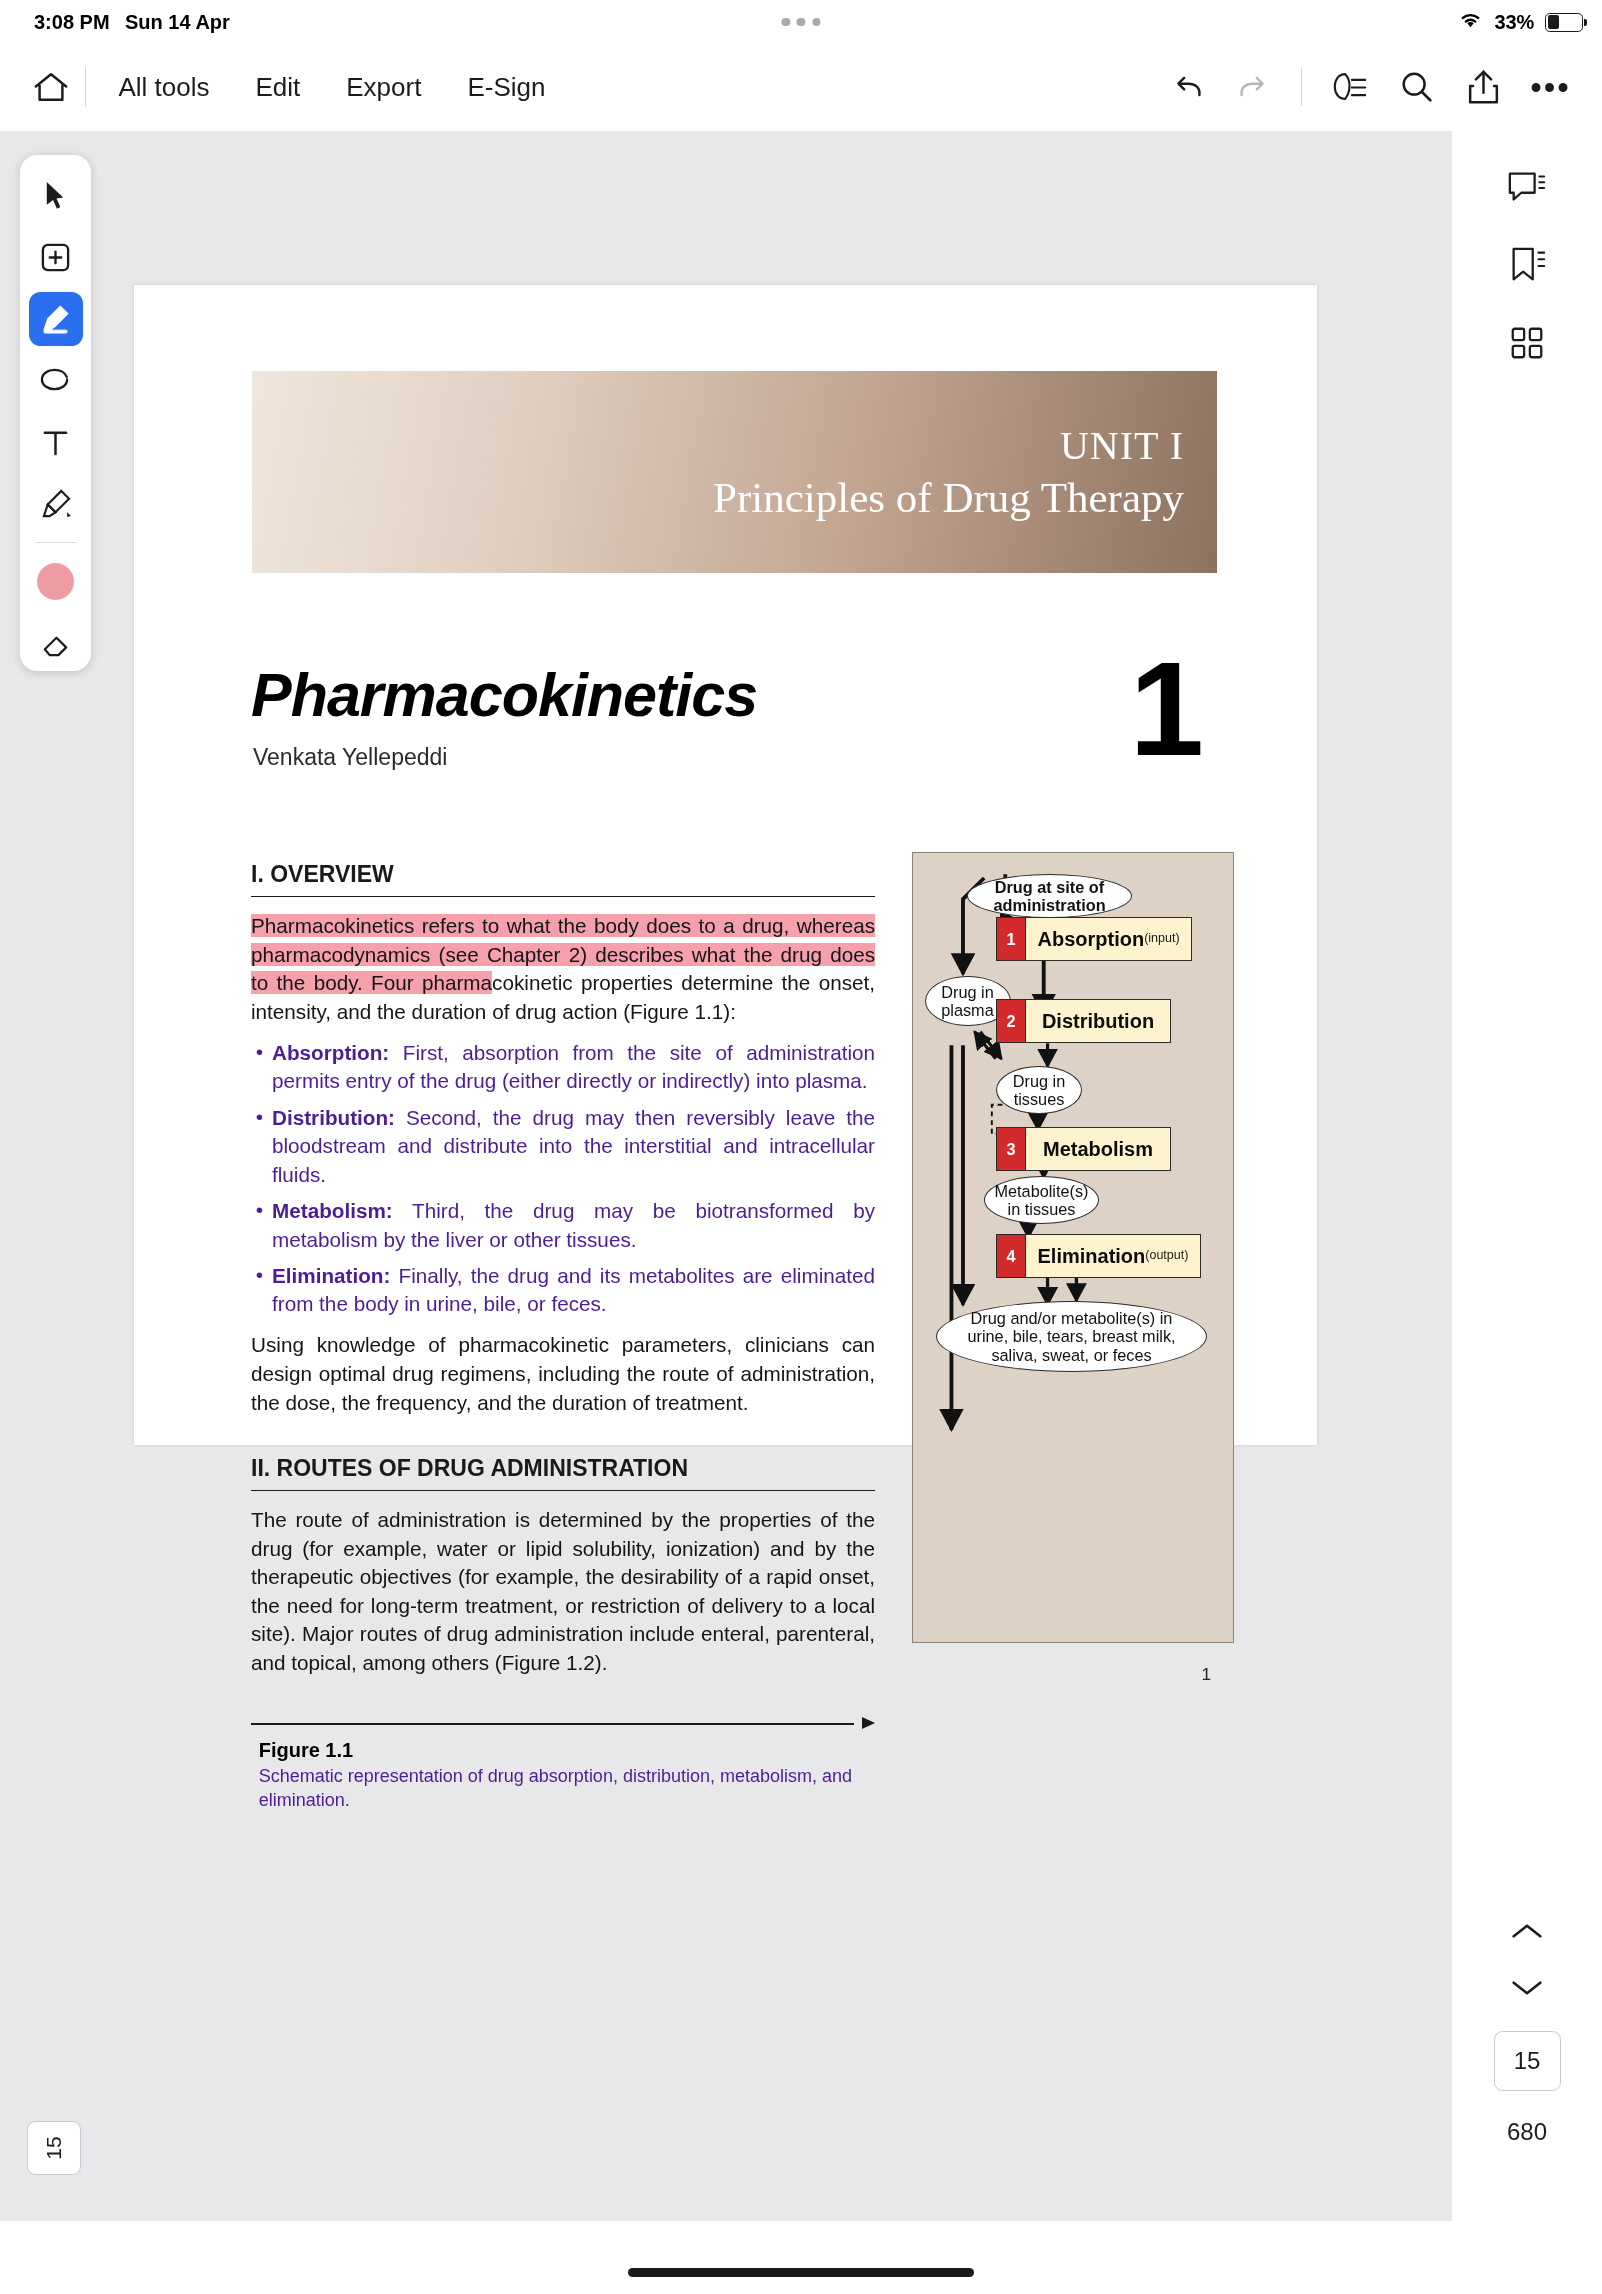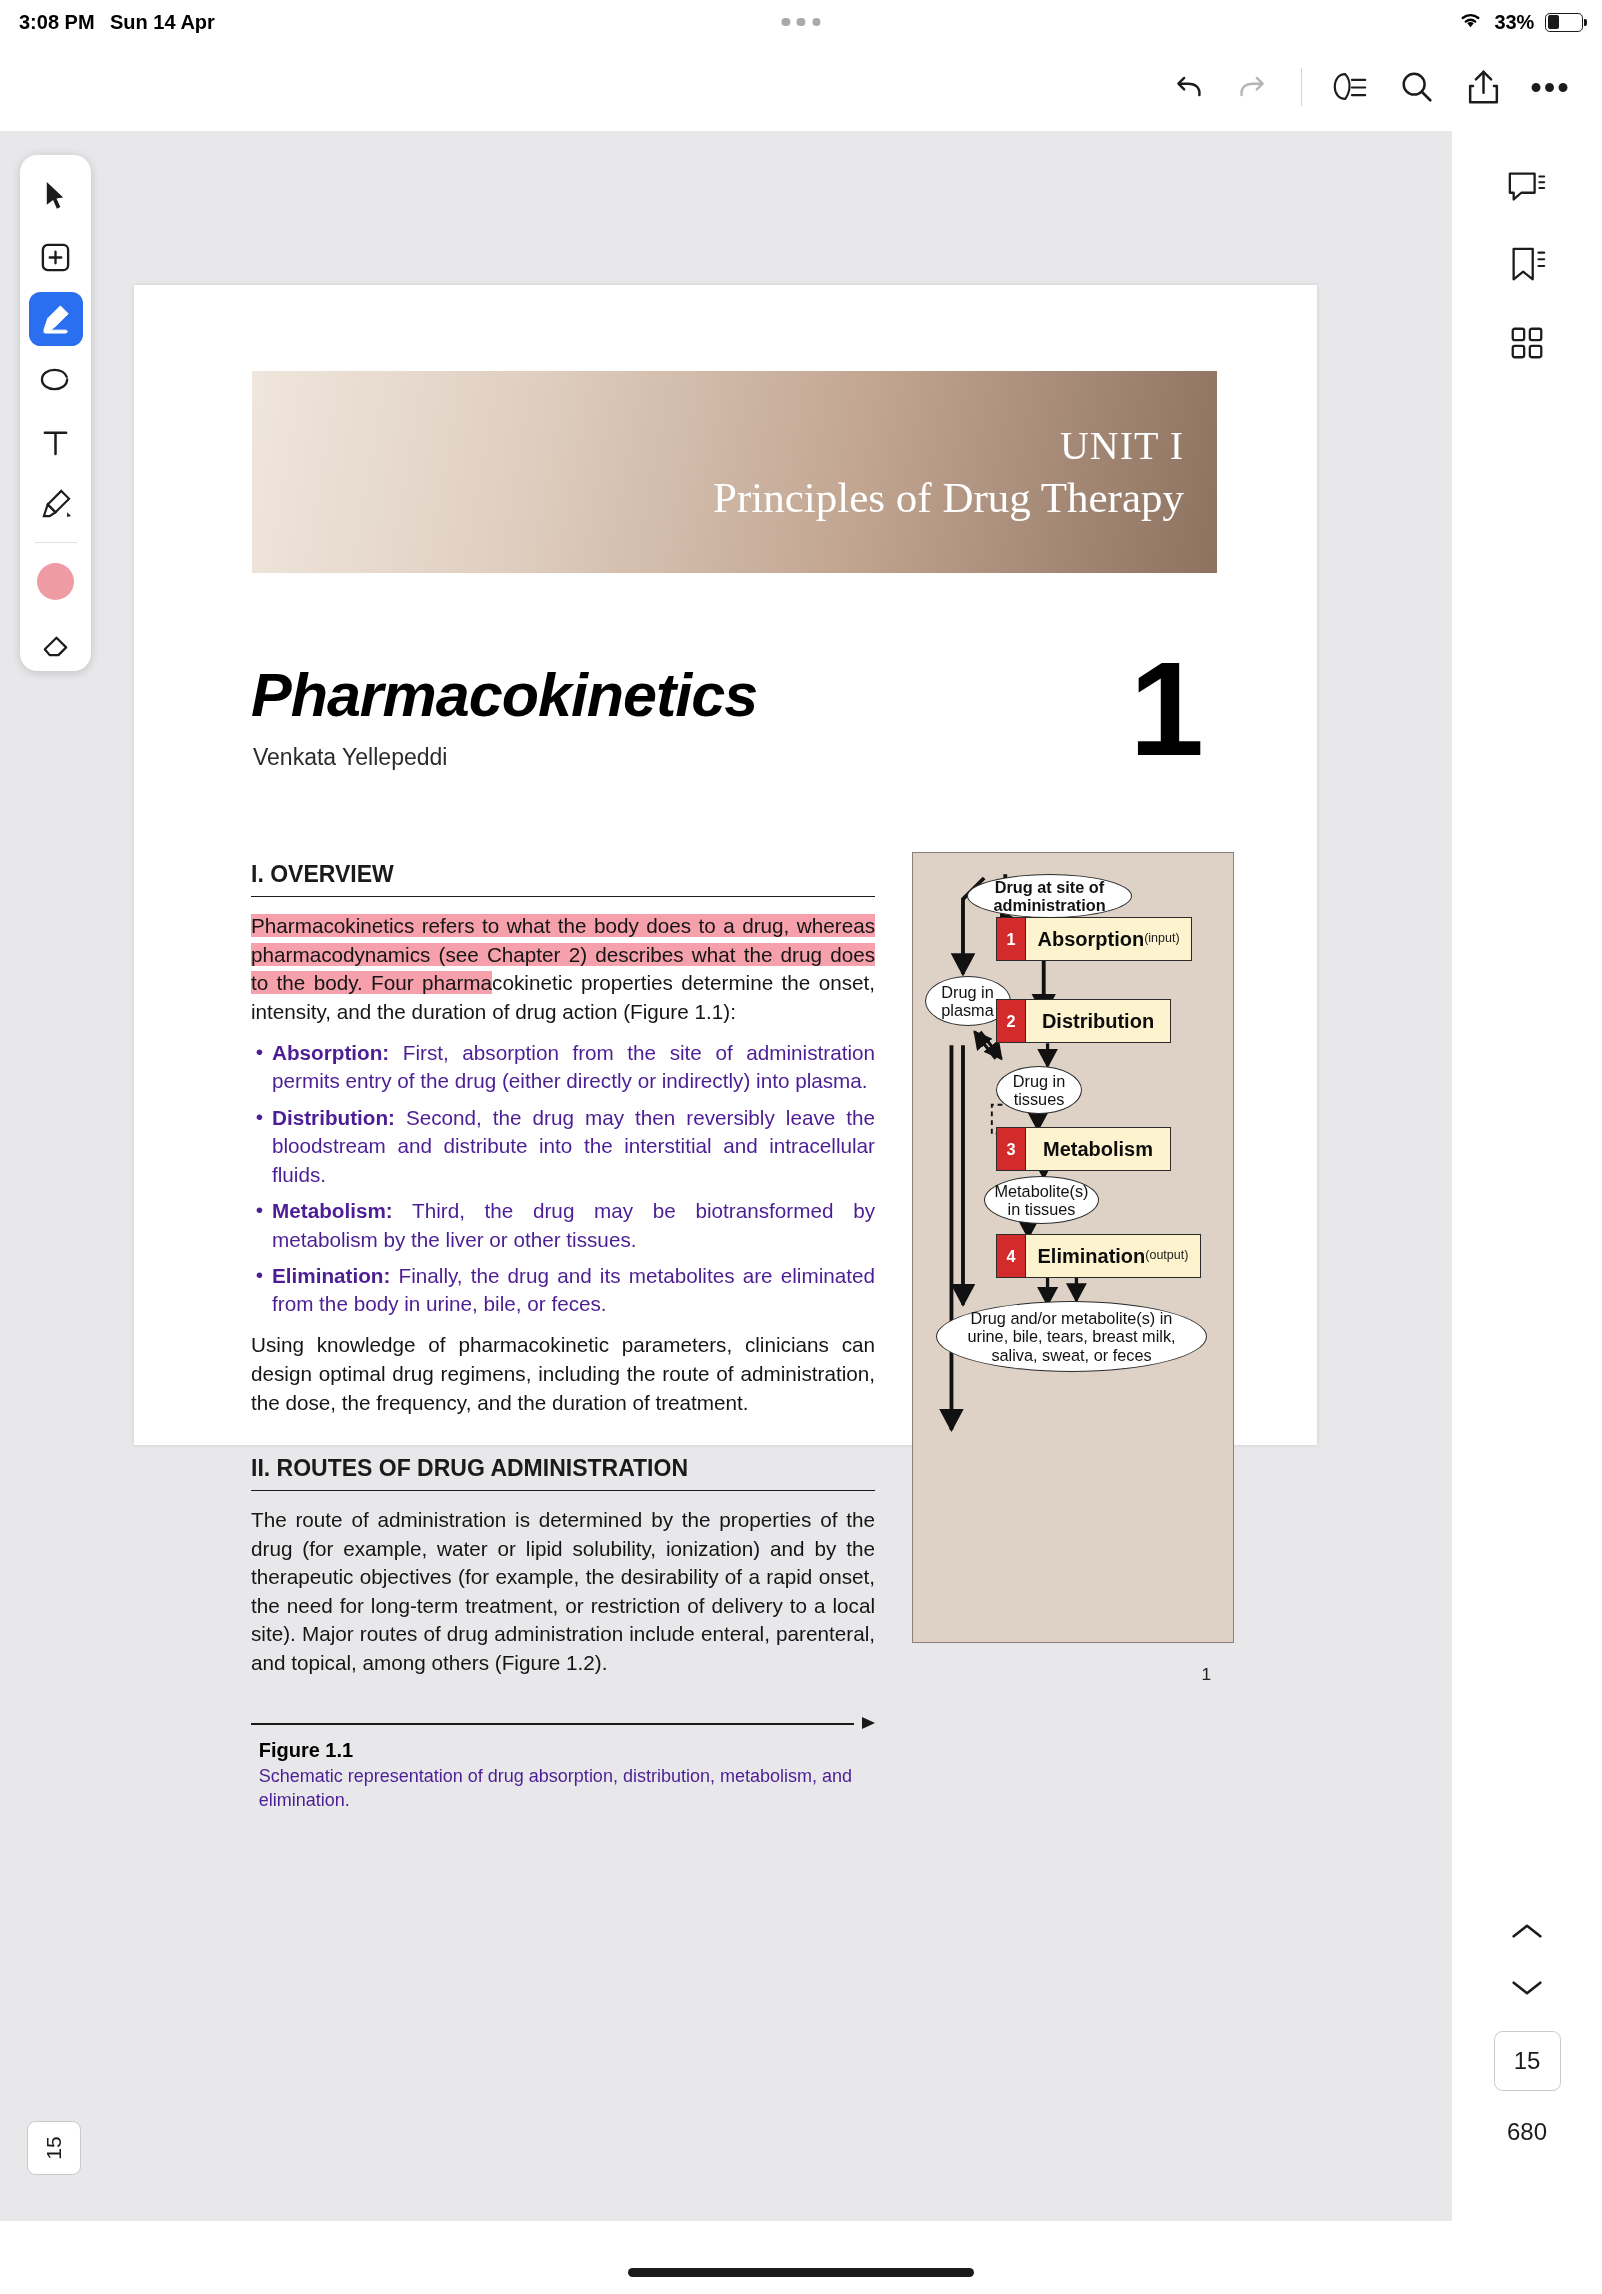--- a/index.html
+++ b/index.html
@@ -14,21 +14,21 @@
     width: 1602px; height: 2294px;
     background: #ffffff;
   }
 
   
   .statusbar {
     position: absolute; top: 0; left: 0; width: 1602px; height: 44px;
     display: flex; align-items: center;
     font-size: 20px; color: #000; font-weight: 600;
   }
-  .status-left { display: flex; align-items: center; gap: 15.4px; padding-left: 19px; }
+  .status-left { display: flex; align-items: center; gap: 15.4px; padding-left: 34px; }
   .status-center { position: absolute; left: 50%; transform: translateX(-50%); display: flex; gap: 6.7px; }
   .status-center i { width: 8.6px; height: 8.6px; border-radius: 50%; background: #a9a9ae; display: block; }
   .status-right { position: absolute; right: 19px; display: flex; align-items: center; gap: 10.6px; }
   .battery-shell {
     width: 38px; height: 19px; border: 1.9px solid #1b1b1b; border-radius: 4.8px;
     position: relative; display: inline-block;
   }
   .battery-shell::after {
     content: ""; position: absolute; right: -4.8px; top: 5.8px; width: 2.9px; height: 6.7px;
     background: #1b1b1b; border-radius: 0 1.9px 1.9px 0;
@@ -215,20 +215,33 @@
         </svg>
       </span>
       <span>33%</span>
       <span class="battery-shell">
         <span class="battery-fill"></span>
       </span>
     </div>
   </div>
 
   <div class="toolbar">
+    <div class="toolbar-left">
+      <div class="home-btn">
+        <svg width="38" height="37" viewBox="0 0 40 38">
+          <path d="M4 18L20 5l16 13" stroke="#1c1c1e" stroke-width="2.6" fill="none" stroke-linecap="round" stroke-linejoin="round"></path>
+          <path d="M8 17v15h24V17" stroke="#1c1c1e" stroke-width="2.6" fill="none" stroke-linecap="round" stroke-linejoin="round"></path>
+        </svg>
+      </div>
+      <div class="divider-v"></div>
+      <div class="tl-item">All tools</div>
+      <div class="tl-item">Edit</div>
+      <div class="tl-item">Export</div>
+      <div class="tl-item">E-Sign</div>
+    </div>
 
     <div class="toolbar-right">
       <div class="tb-icon">
         <svg width="40" height="33" viewBox="0 0 42 34">
           <path d="M34 25c1-8-4-12-12-12h-9" stroke="#1c1c1e" stroke-width="2.6" fill="none" stroke-linecap="round"></path>
           <path d="M18 7l-6 6 6 6" stroke="#1c1c1e" stroke-width="2.6" fill="none" stroke-linecap="round" stroke-linejoin="round"></path>
         </svg>
       </div>
       <div class="tb-icon disabled">
         <svg width="40" height="33" viewBox="0 0 42 34">

